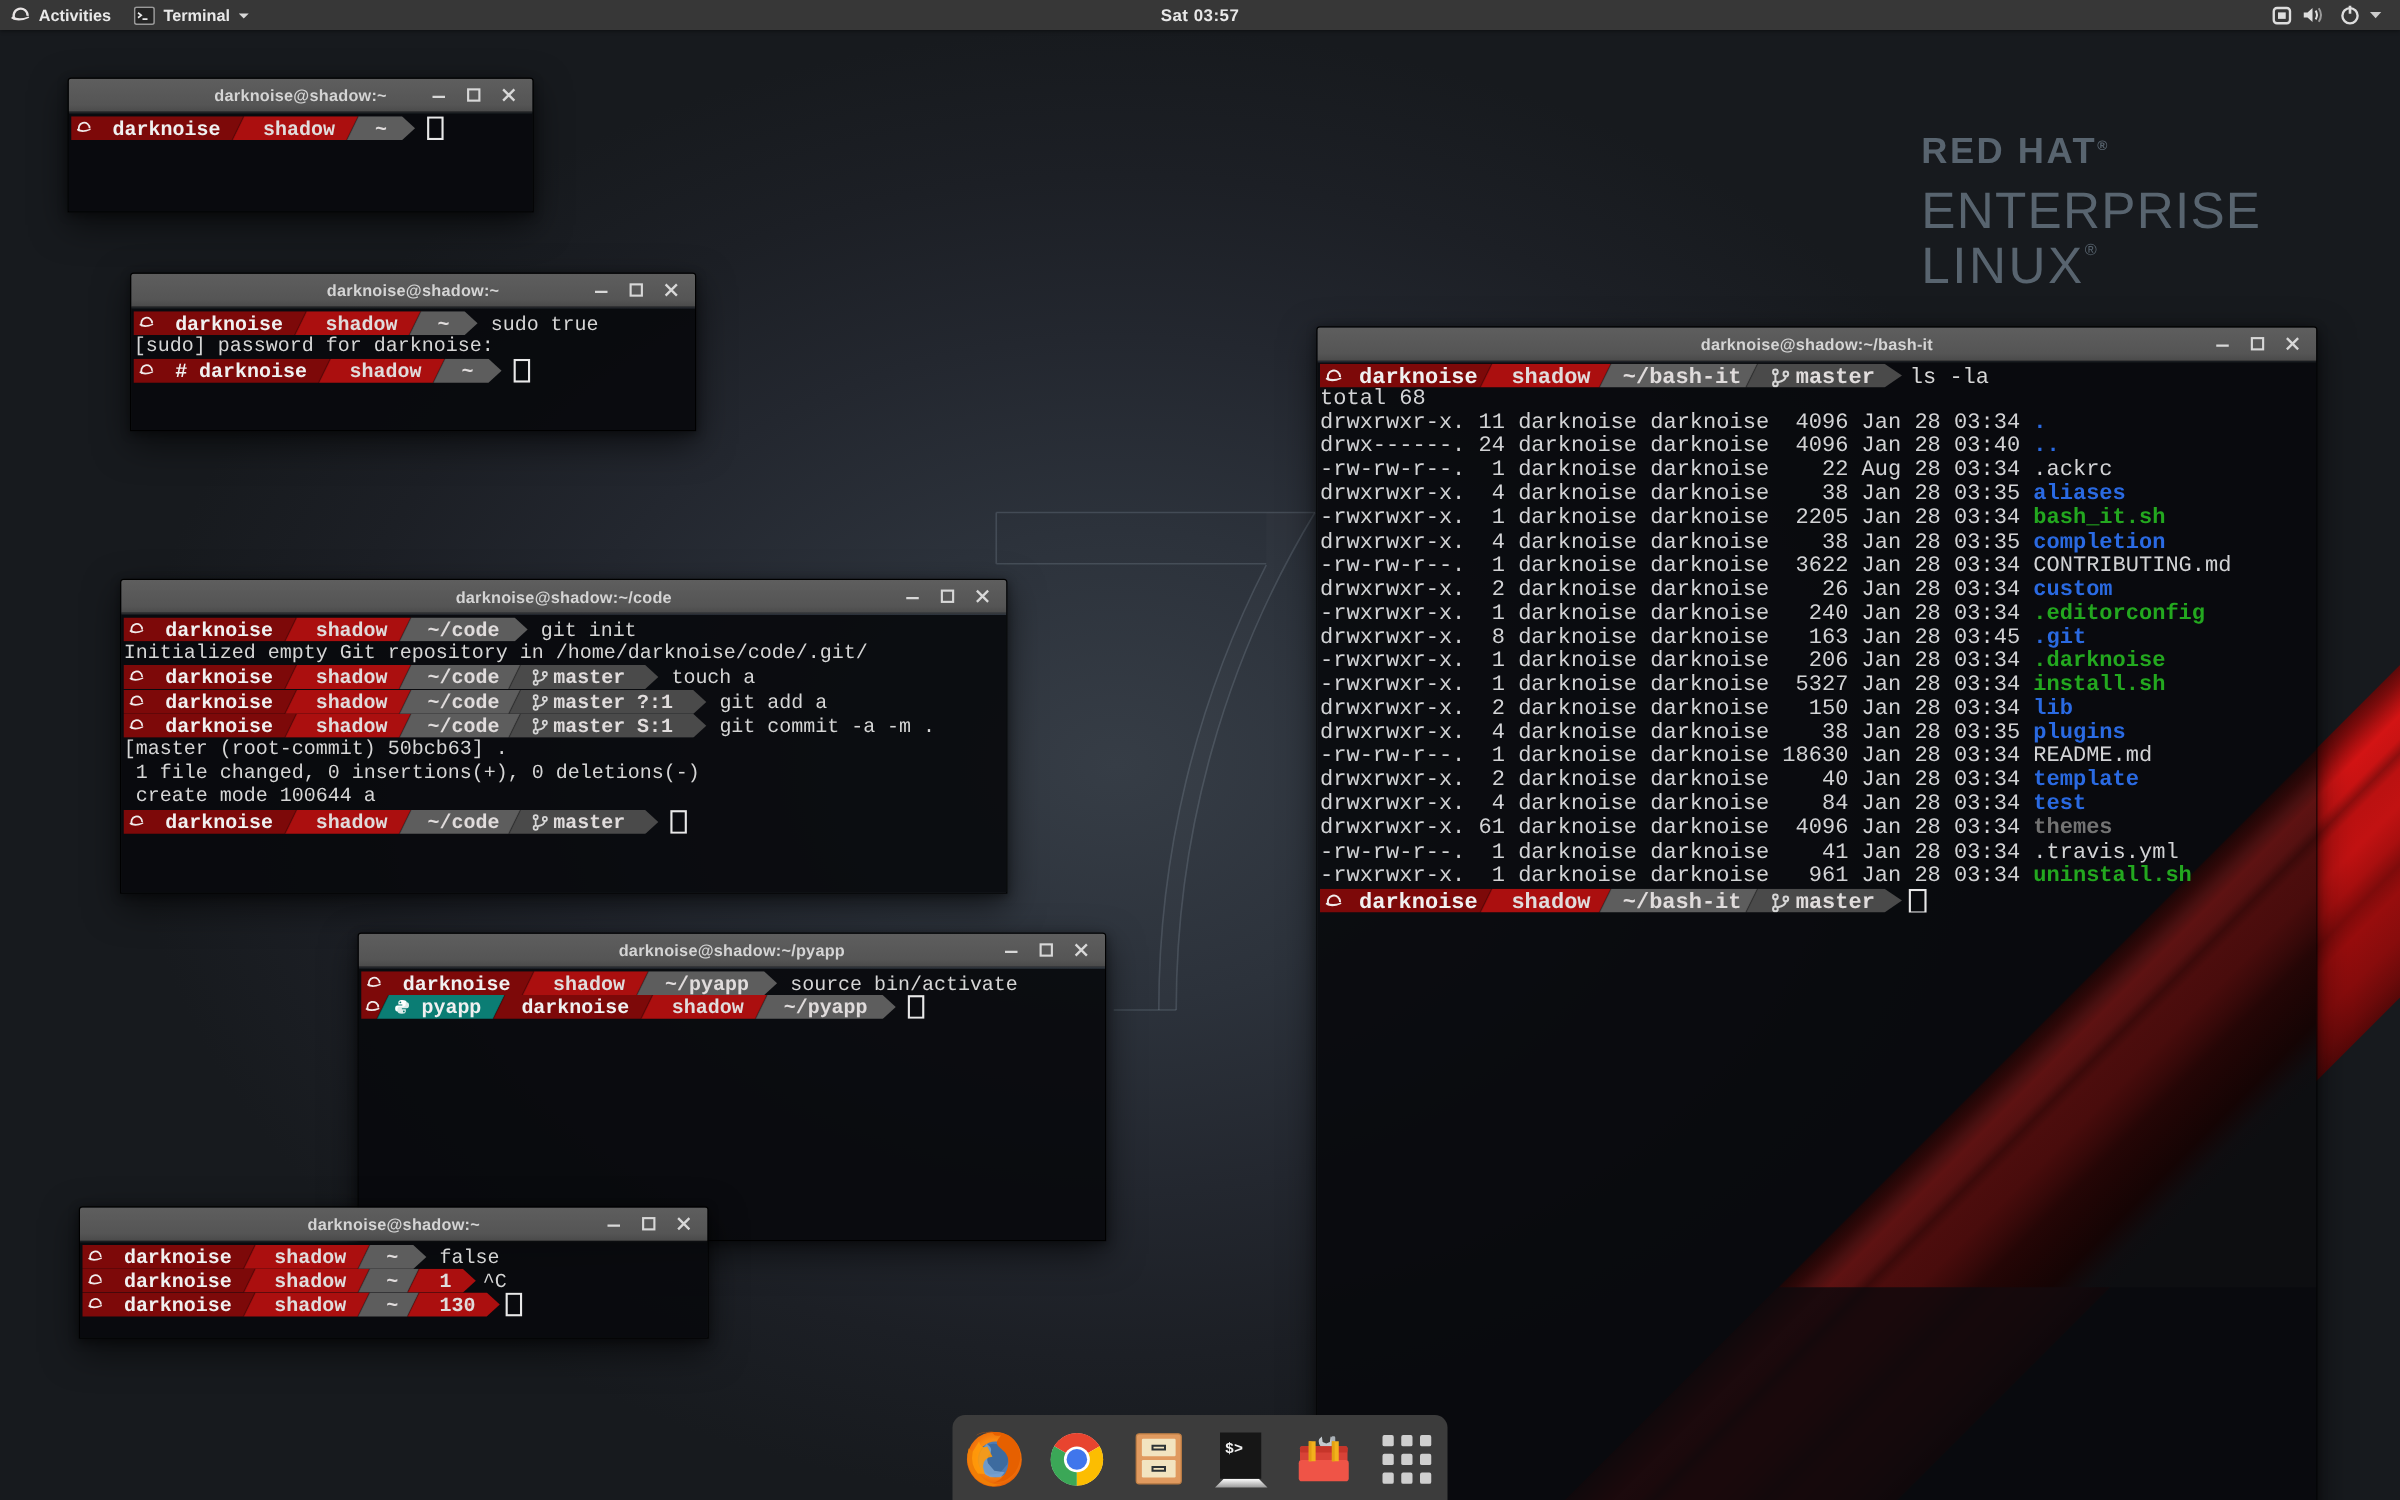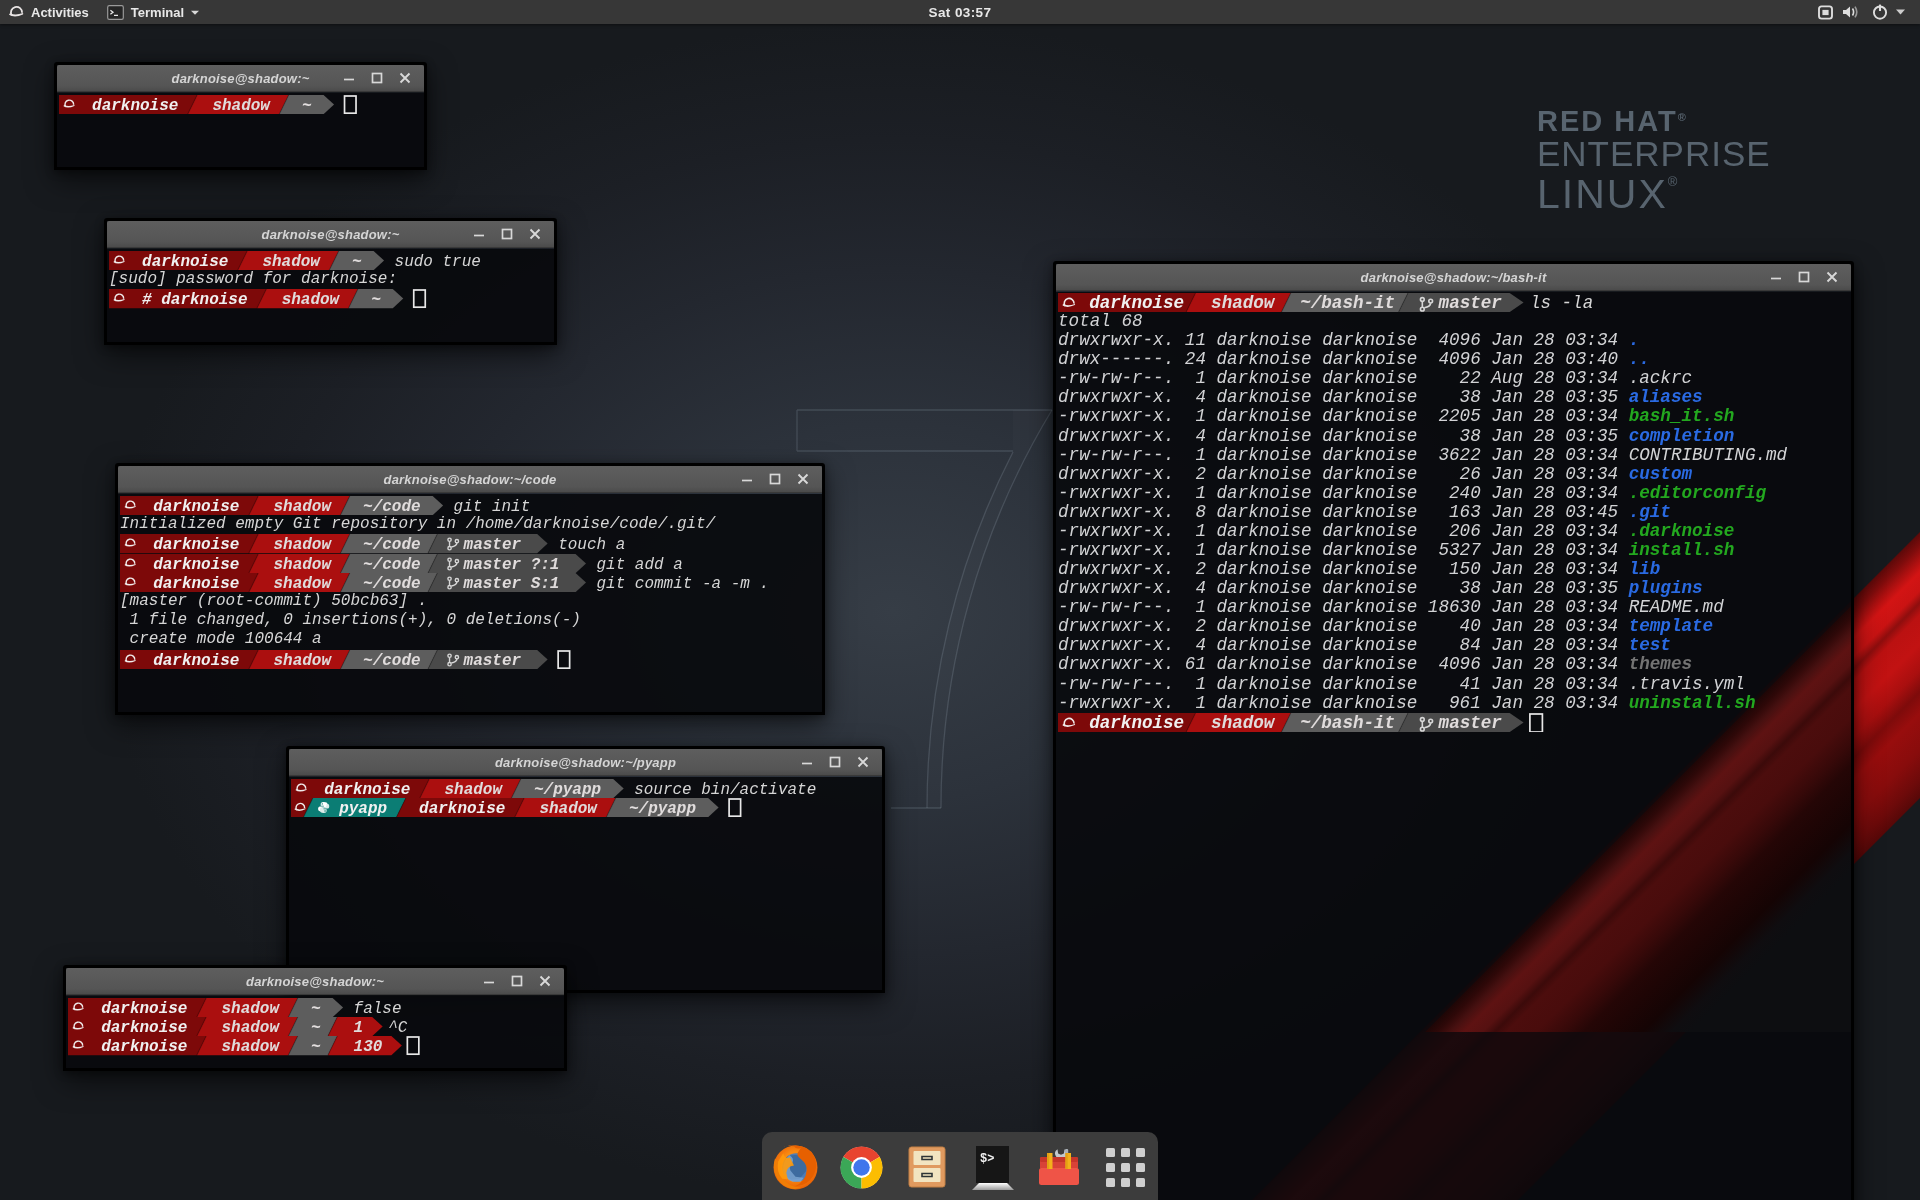--- a/index.html
+++ b/index.html
@@ -10,25 +10,25 @@
 #topbar { position:absolute; left:0; top:0; width:1920px; height:24px; background:#373737; box-shadow:0 1px 3px rgba(0,0,0,0.45);
   display:flex; align-items:center; justify-content:space-between; color:#e6e6e6; z-index:50; }
 .tb-item { font-size:13px; font-weight:bold; color:#e8e8e8; }
 .tb-left { display:flex; align-items:center; height:24px; }
 .appbtn { display:flex; align-items:center; height:24px; padding:0 6px;text-align:center; }
 .tb-center { position:absolute; left:0; right:0; display:flex; justify-content:center; pointer-events:none; }
 .tb-right { display:flex; align-items:center; }
 #rhlogo { position:absolute; left:1537px; top:107px; color:#58646f; }
 .rh1 { font-size:29px; font-weight:bold; letter-spacing:2px; line-height:1; }
 .reg1 { font-size:11px; vertical-align:10px; letter-spacing:0; }
-.rh2 { font-size:35px; letter-spacing:1px; line-height:1; margin-top:0; }
+.rh2 { font-size:41px; letter-spacing:1px; line-height:1; margin-top:12px; }
 .rh3 { font-size:41px; letter-spacing:2px; line-height:1; margin-top:3px; }
 .reg2 { font-size:13px; vertical-align:22px; letter-spacing:0; }
-.win { position:absolute; border:3px solid #000000; background:transparent; border-radius:3px 3px 0 0;
-  box-shadow:0 10px 28px rgba(0,0,0,0.55), 0 2px 8px rgba(0,0,0,0.4);font-style:italic; }
+.win { position:absolute; border:1px solid #000000; background:transparent; border-radius:3px 3px 0 0;
+  box-shadow:0 10px 28px rgba(0,0,0,0.55), 0 2px 8px rgba(0,0,0,0.4); }
 .tb { height:27px; border-radius:2px 2px 0 0; background:linear-gradient(#5e5e5e,#555555 80%, #4b4b4b);
   border-bottom:1px solid #393939; position:relative;
   display:flex; align-items:center; justify-content:center; }
 .tt { font-size:13px; font-weight:bold; color:#d4d4d4; letter-spacing:0.2px; }
 .btns { position:absolute; right:7px; top:1px; display:flex; gap:4px; }
 .term { background:rgba(8,9,12,0.90); position:absolute; left:0; right:0; top:28px; bottom:0;
   padding:2px 0 0 2px; overflow:hidden;
   font-family:"Liberation Mono", monospace; font-size:16px; line-height:19.2px; color:#d6d6d6; }
 .r { height:19.2px; white-space:pre; }
 .rb { height:19.08px; white-space:pre; font-size:17.63px; line-height:19.08px; color:#d2d3d5; }
@@ -191,21 +191,21 @@
           <path d="M3.1 9.4 A4.6 4.6 0 1 1 11.6 7.2" fill="none" stroke="#f0eaea" stroke-width="1.5"></path>
           <path d="M0.9 8.9 Q5.5 11.8 12.3 8.6 Q13.1 8.0 12.2 7.5 Q6.0 9.9 1.8 7.6 Q0.7 8.0 0.9 8.9 Z" fill="#f0eaea"></path>
         </g>
         <text x="33.0" y="14.8" font-family="Liberation Mono" font-size="16" font-weight="bold" fill="#f0f0f0" xml:space="preserve"># darknoise</text>
         <text x="172.6" y="14.8" font-family="Liberation Mono" font-size="16" font-weight="bold" fill="#e0dcdc" xml:space="preserve">shadow</text>
         <text x="262.2" y="14.8" font-family="Liberation Mono" font-size="16" font-weight="bold" fill="#e0dcdc" xml:space="preserve">~</text>
         <rect x="304.8" y="1" width="11.5" height="17.2" fill="none" stroke="#e8e8e8" stroke-width="1.7"></rect>
       </svg>
     </div>
   </div>
-<div class="win" id="" style="left:115px;top:463px;width:710px;height:252px">
+<div class="win" id="" style="left:96px;top:463px;width:710px;height:252px">
     <div class="tb">
       <span class="tt">darknoise@shadow:~/code</span>
       <span class="btns">
         <svg width="24" height="24" viewBox="0 0 24 24">
           <path d="M7 13.5 h10" stroke="#d8d8d8" stroke-width="1.7"></path>
         </svg>
         <svg width="24" height="24" viewBox="0 0 24 24">
           <rect x="7.5" y="7.5" width="9" height="9" fill="none" stroke="#d8d8d8" stroke-width="1.7"></rect>
         </svg>
         <svg width="24" height="24" viewBox="0 0 24 24">

